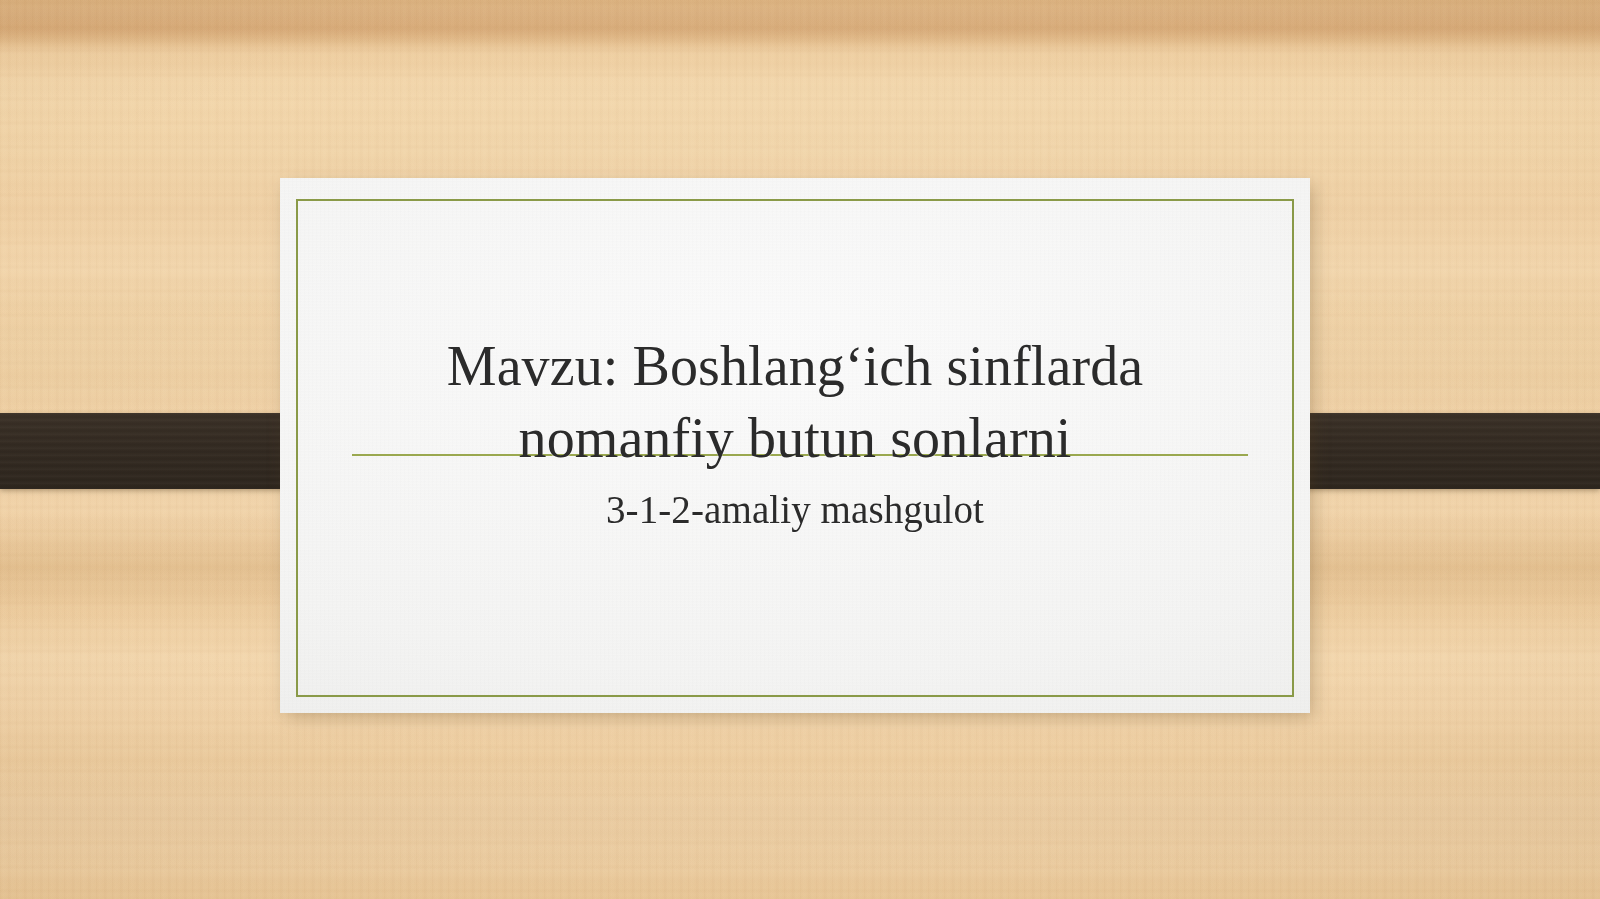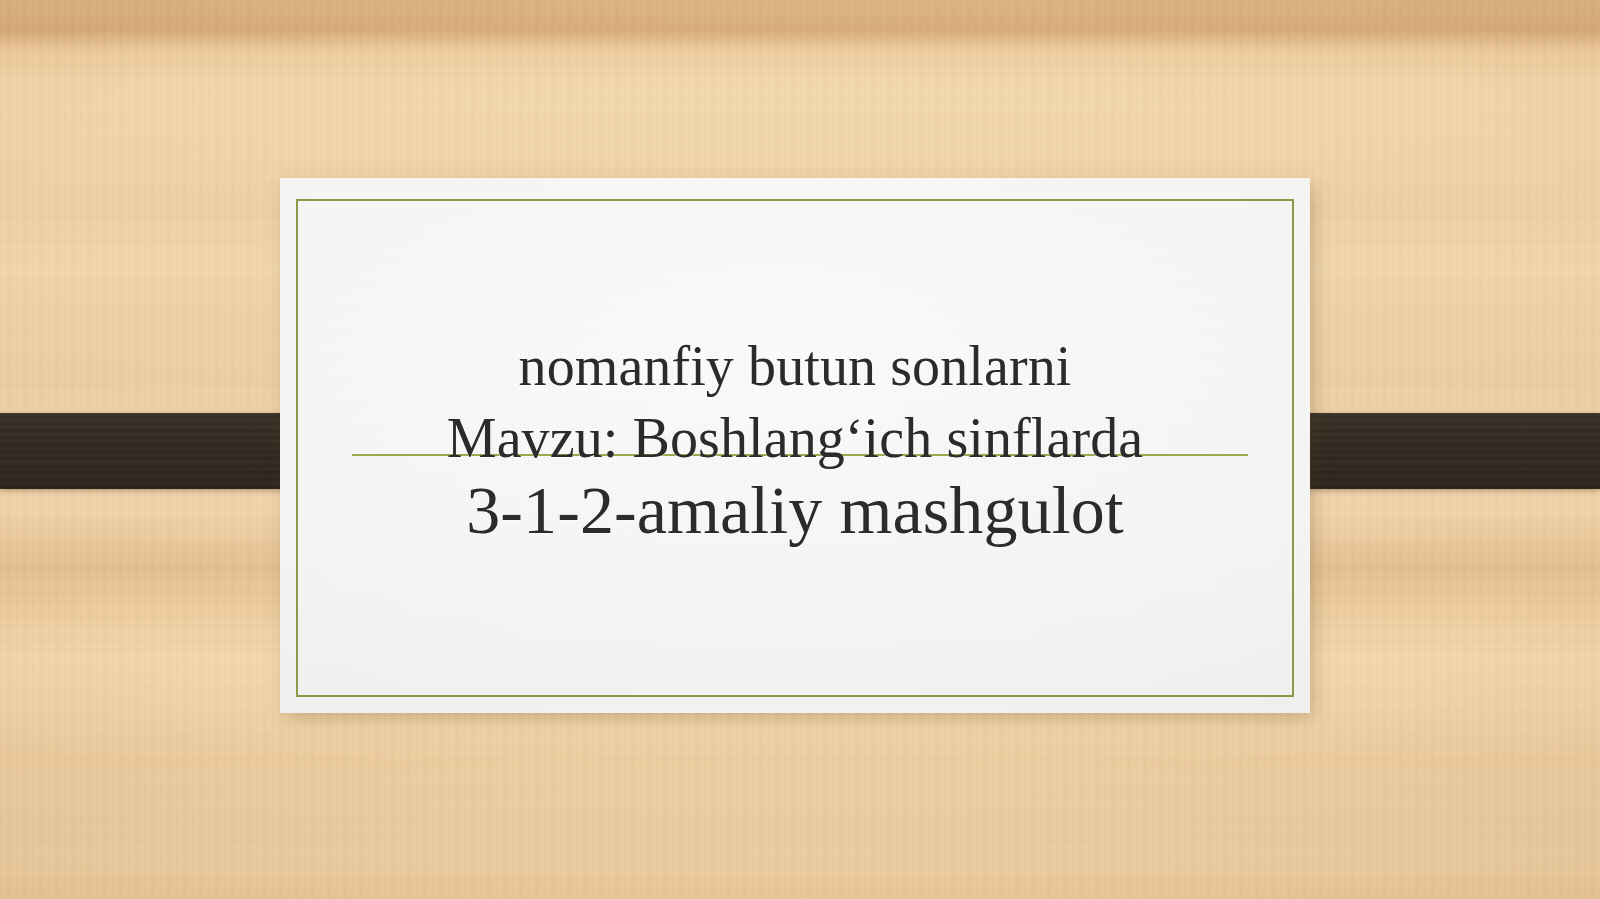--- a/index.html
+++ b/index.html
@@ -186,21 +186,21 @@
     top: 330px;
     width: 990px;
     text-align: center;
     color: #2b2b2b;
     font-size: 56px;
     line-height: 72px;
     letter-spacing: 0.1px;
     text-shadow: 0 1px 0 rgba(255,255,255,0.55);
   }
   .title-line { display: block; white-space: nowrap; }
-  .title-line.subtitle { font-size: 68px; }
+  .title-line.subtitle { font-size: 39px; }
 </style>
 </head>
 <body>
 
 <div id="slide-root">
 
   <div class="wood-base"></div>
   <div class="wood-grain-v"></div>
   <div class="wood-grain-h"></div>
   <div class="wood-bands"></div>
@@ -214,18 +214,18 @@
   <div class="card-shadow"></div>
 
   <div class="card">
     <div class="card-texture"></div>
     <div class="card-inner-border"></div>
   </div>
 
   <div class="title-rule"></div>
 
   <div class="title-block">
+    <span class="title-line">Mavzu: Boshlangʻich sinflarda</span>
     <span class="title-line">nomanfiy butun sonlarni</span>
-    <span class="title-line">Mavzu: Boshlangʻich sinflarda</span>
     <span class="title-line subtitle">3-1-2-amaliy mashgulot</span>
   </div>
 
 </div>
 
 </body></html>

